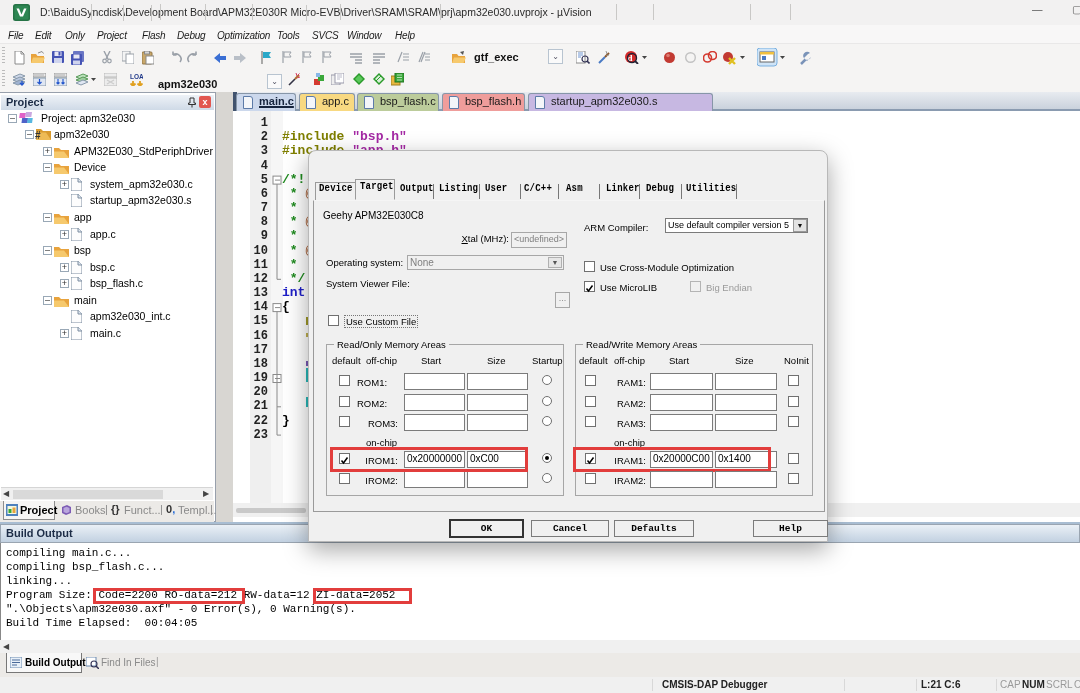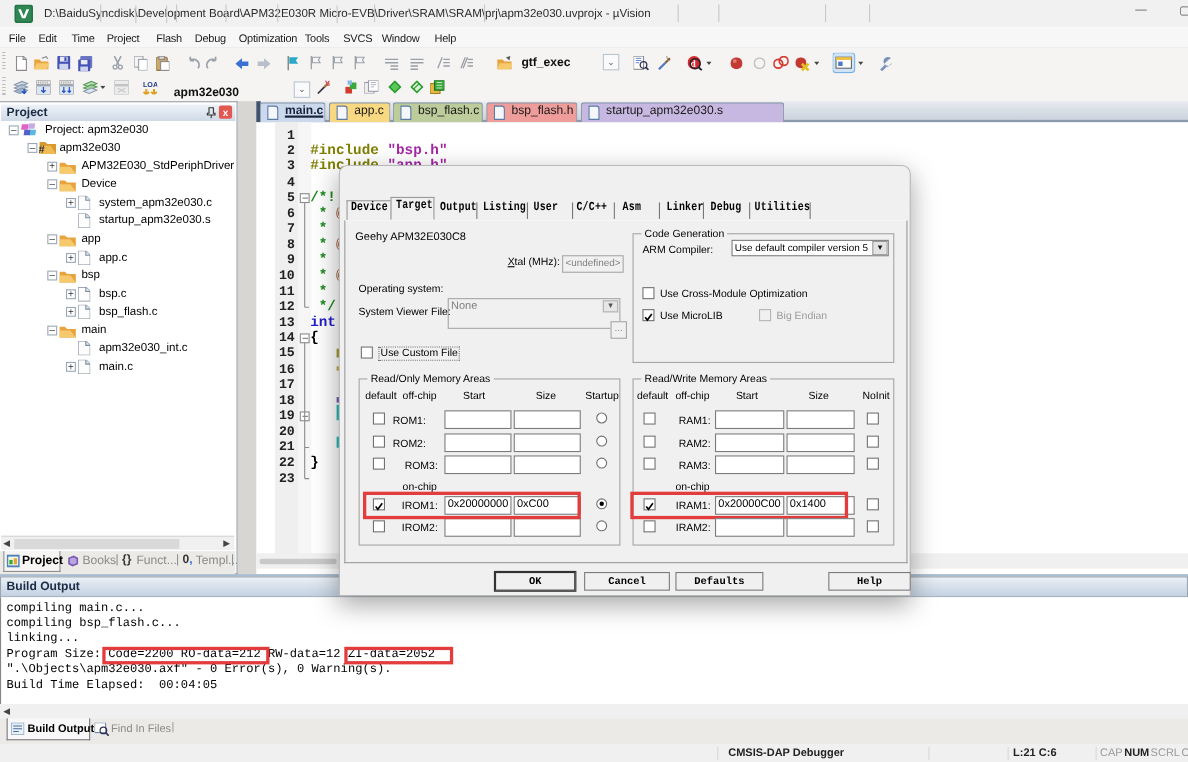--- a/index.html
+++ b/index.html
@@ -5,21 +5,21 @@
   * { margin:0; padding:0; box-sizing:border-box; }
   html,body { width:1080px; height:693px; overflow:hidden; }
   #root { position:relative; width:1080px; height:693px;
     font-family:"Liberation Sans", sans-serif; background:#fff; }
   .abs { position:absolute; }
   
   #titlebar { left:0; top:0; width:1080px; height:25px; background:#f2f1f1;
     font-size:10.5px; color:#2b2b2b; }
   #menubar { left:0; top:25px; width:1080px; height:19px; background:#f8f7f7;
     font-size:10px; letter-spacing:-0.2px; color:#1a1a1a; border-bottom:1px solid #e9e8e8;}
-  #menubar span { position:absolute; top:5px; }
+  #menubar span { position:absolute; top:5px;font-style:italic; }
   #tb1 { left:0; top:44px; width:1080px; height:23px; background:#f5f4f3; }
   #tb2 { left:0; top:67px; width:1080px; height:25px; background:#f5f4f3; }
   .tsep { position:absolute; width:1px; height:16px; top:4px; background:#c9c8c6; }
   .grip { position:absolute; left:2px; top:3px; width:3px; height:17px;
     background:repeating-linear-gradient(#bbb 0 1px, transparent 1px 3px); }
   
   #mainbg { left:0; top:92px; width:1080px; height:432px; background:#d8d6d2; }
   
   #proj { left:0; top:92px; width:216px; height:430px; background:#fff;
     border:1px solid #98a0ac; border-left:none; }
@@ -95,21 +95,21 @@
         <path d="M3.5 4.5 L6 4.5 L8.5 10.5 L11 4.5 L13.5 4.5 L10 12.5 L7 12.5 Z" fill="#fff"></path>
       </svg>
     <span class="abs" style="left:40px;top:6px">D:\BaiduSyncdisk\Development Board\APM32E030R Micro-EVB\Driver\SRAM\SRAM\prj\apm32e030.uvprojx - µVision</span>
     <span class="abs" style="left:1032px;top:3px;color:#555">—</span>
     <span class="abs" style="left:1072px;top:3px;color:#555">▢</span>
   </div>
 
   <div class="abs" id="menubar">
     <span style="left:8px">File</span>
       <span style="left:35px">Edit</span>
-    <span style="left:65px">Time</span>
+    <span style="left:65px">Only</span>
       <span style="left:97px">Project</span>
     <span style="left:142px">Flash</span>
       <span style="left:177px">Debug</span>
     <span style="left:217px">Optimization</span>
       <span style="left:277px">Tools</span>
     <span style="left:312px">SVCS</span>
       <span style="left:347px">Window</span>
     <span style="left:395px">Help</span>
   </div>
 
@@ -631,31 +631,28 @@
     <div class="abs" style="left:249px;top:33px;width:1px;height:15px;background:#777"></div>
     <div class="abs" style="left:290px;top:33px;width:1px;height:15px;background:#777"></div>
     <div class="abs" style="left:330px;top:33px;width:1px;height:15px;background:#777"></div>
     <div class="abs" style="left:372px;top:33px;width:1px;height:15px;background:#777"></div>
     <div class="abs" style="left:427px;top:33px;width:1px;height:15px;background:#777"></div>
 
     <span class="lbl" style="left:14px;top:59px;font-size:10px">Geehy APM32E030C8</span>
     <span class="lbl" style="left:120px;top:82px;width:80px;text-align:right"><u>X</u>tal (MHz):</span>
     <div class="inp dis" style="left:202px;top:81px;width:56px;height:16px;font-size:9px">&lt;undefined&gt;</div>
     <span class="lbl" style="left:17px;top:106px">Operating system:</span>
-    <div class="inp dis" style="left:98px;top:120px;width:157px;height:28px">None
+    <div class="inp dis" style="left:98px;top:104px;width:157px;height:15px">None
       <div class="abs" style="right:1px;top:1px;width:14px;height:11px;background:#e6e6e6;border:1px solid #b0b0b0;font-size:7px;text-align:center;color:#555;line-height:10px">▼</div>
     </div>
     <span class="lbl" style="left:17px;top:127px">System Viewer File:</span>
     <div class="abs" style="left:246px;top:141px;width:15px;height:16px;background:#f0f0f0;border:1px solid #a7a7a7;font-size:9px;text-align:center;color:#888">...</div>
     <div class="cb" style="left:19px;top:164px"></div>
     <span class="lbl" style="left:35px;top:164px;border:1px dotted #777;padding:0 1px">Use Custom File</span>
 
-    <div class="grp" style="left:266px;top:61px;width:238px;height:118px">
-        <b>Code Generation</b>
-      </div>
     <span class="lbl" style="left:275px;top:71px">ARM Compiler:</span>
     <div class="inp" style="left:356px;top:67px;width:143px;height:15px;font-size:9px;padding-top:1px">Use default compiler version 5
       <div class="abs" style="right:0px;top:0px;width:14px;height:13px;background:#e3e3e3;border:1px solid #999;font-size:7px;text-align:center;color:#111;line-height:11px">▼</div>
     </div>
     <div class="cb" style="left:275px;top:110px"></div>
     <span class="lbl" style="left:291px;top:111px">Use Cross-Module Optimization</span>
     <div class="cb" style="left:275px;top:130px"><svg width="9" height="9">
           <path d="M1.5 4.5 L3.5 7 L7.5 1.5" stroke="#000" stroke-width="1.5" fill="none"></path>
         </svg></div>
     <span class="lbl" style="left:291px;top:131px">Use MicroLIB</span>

